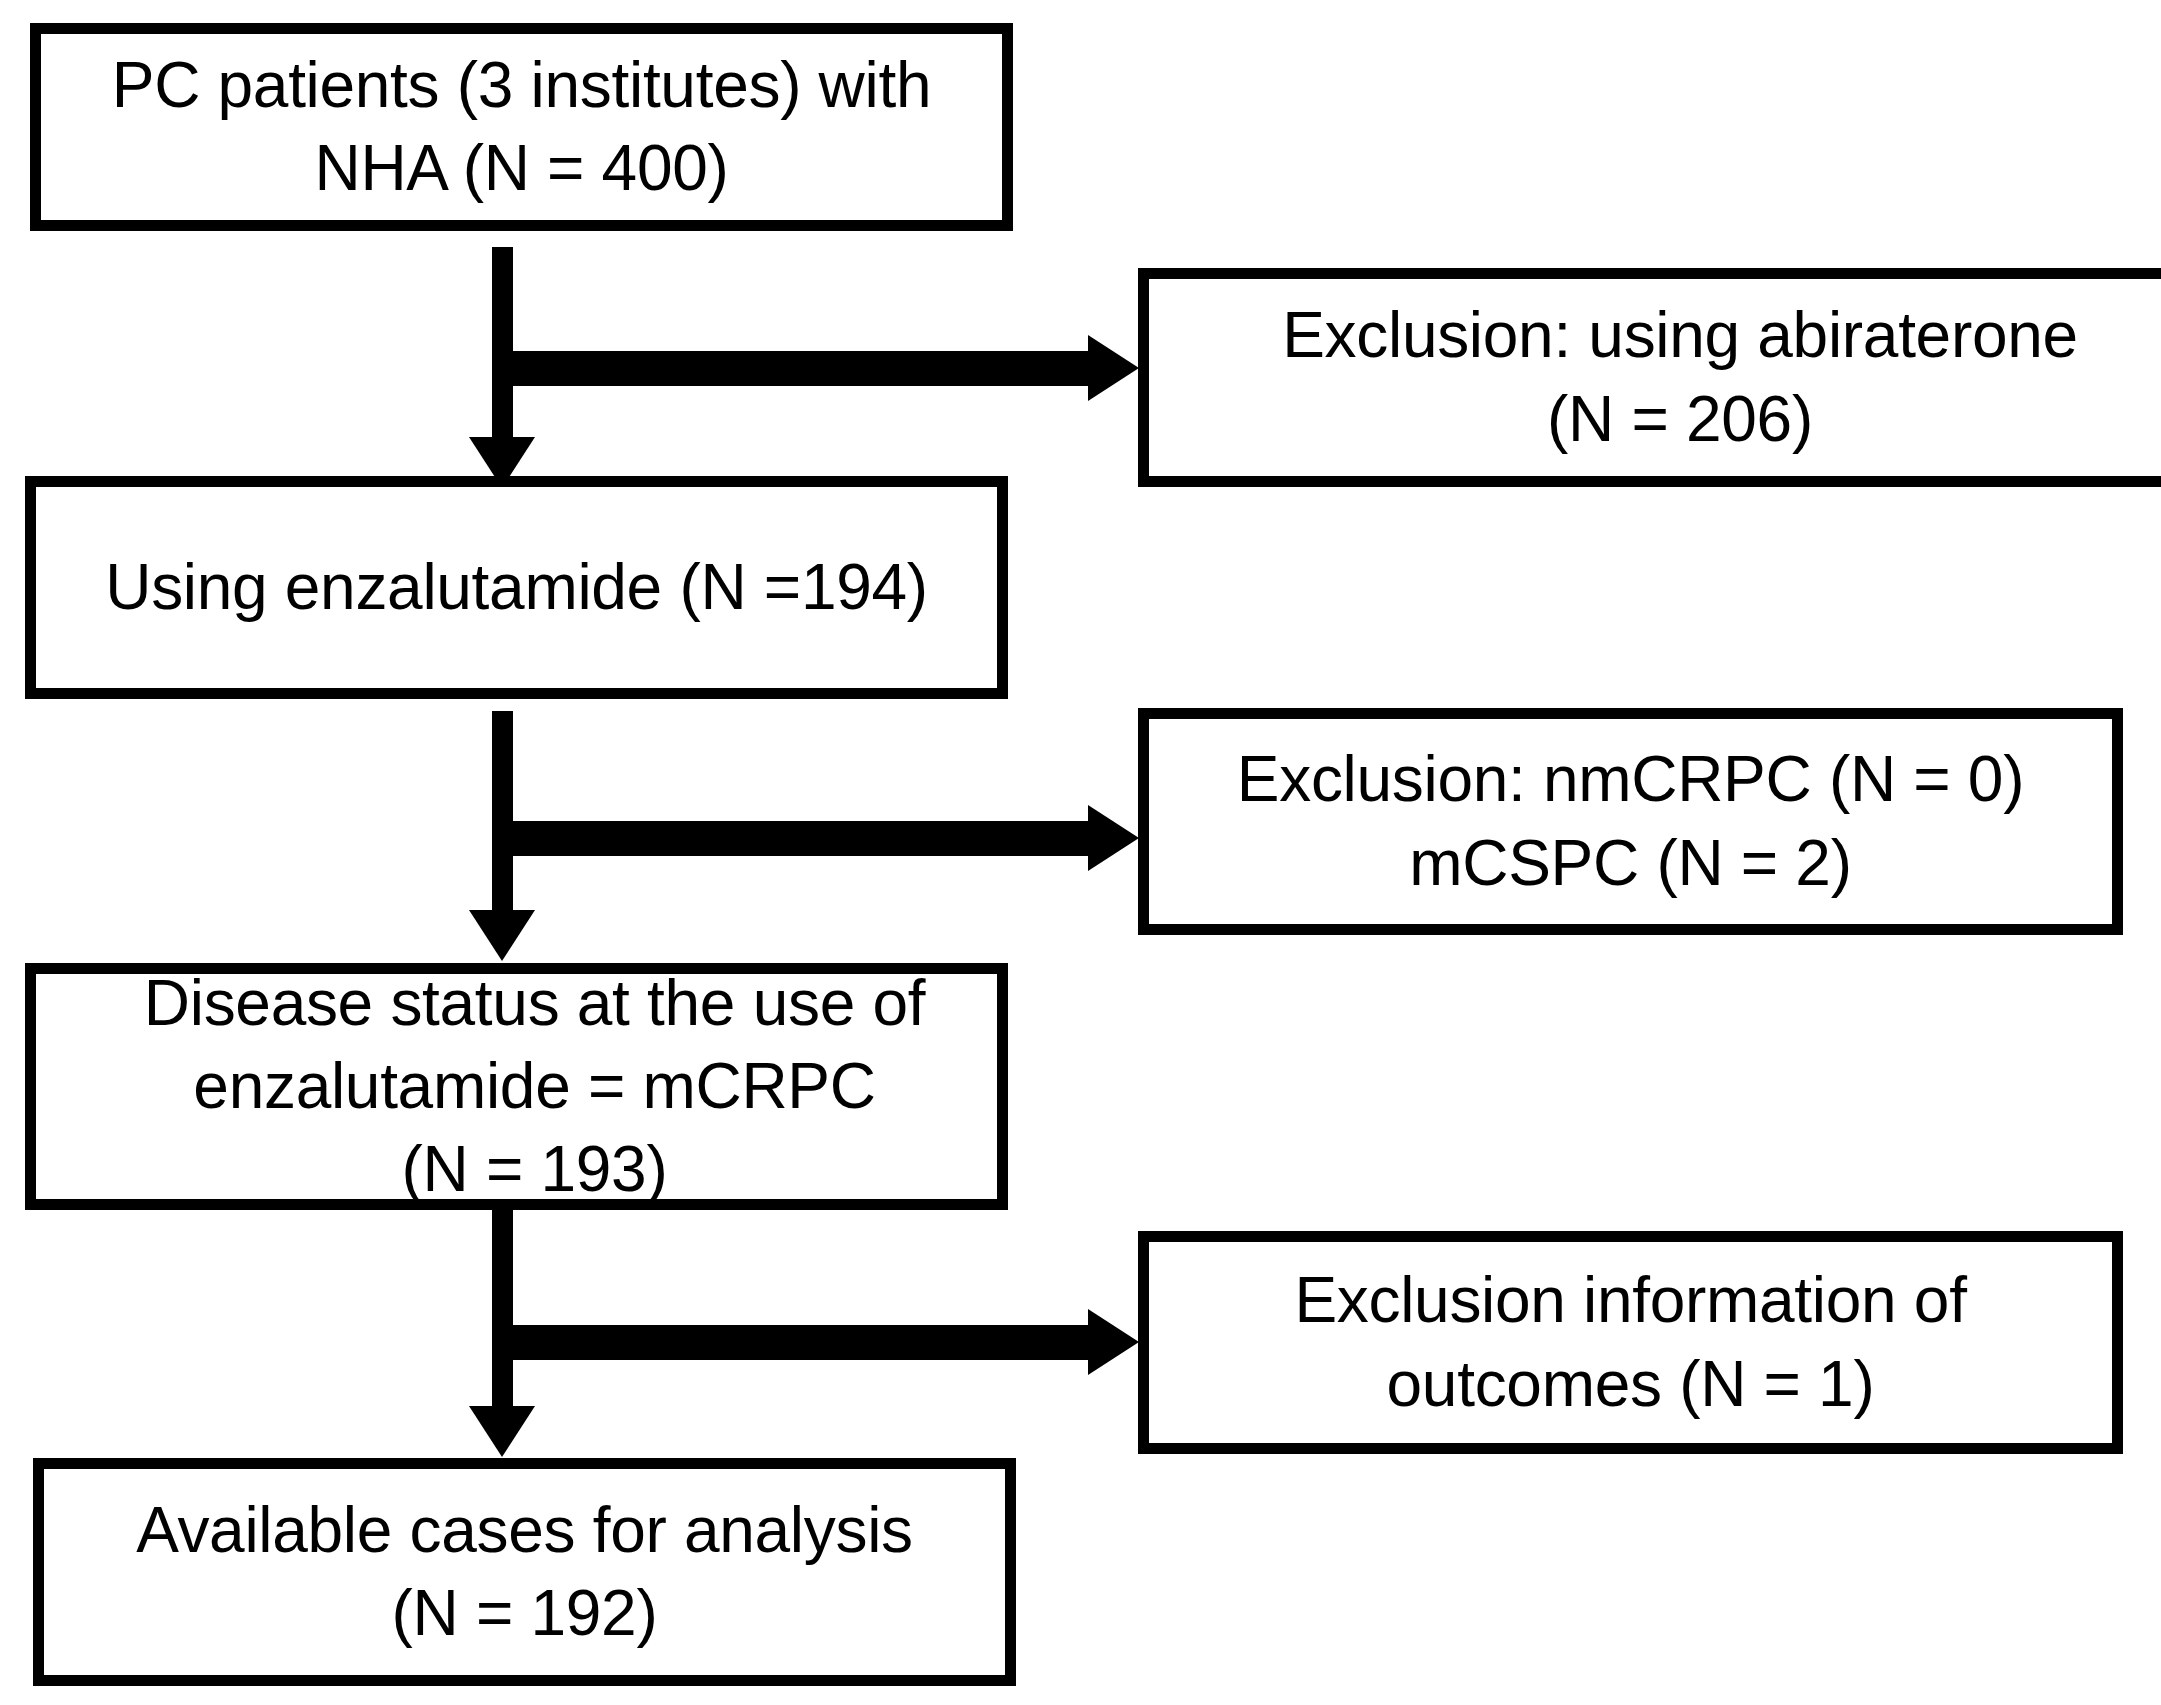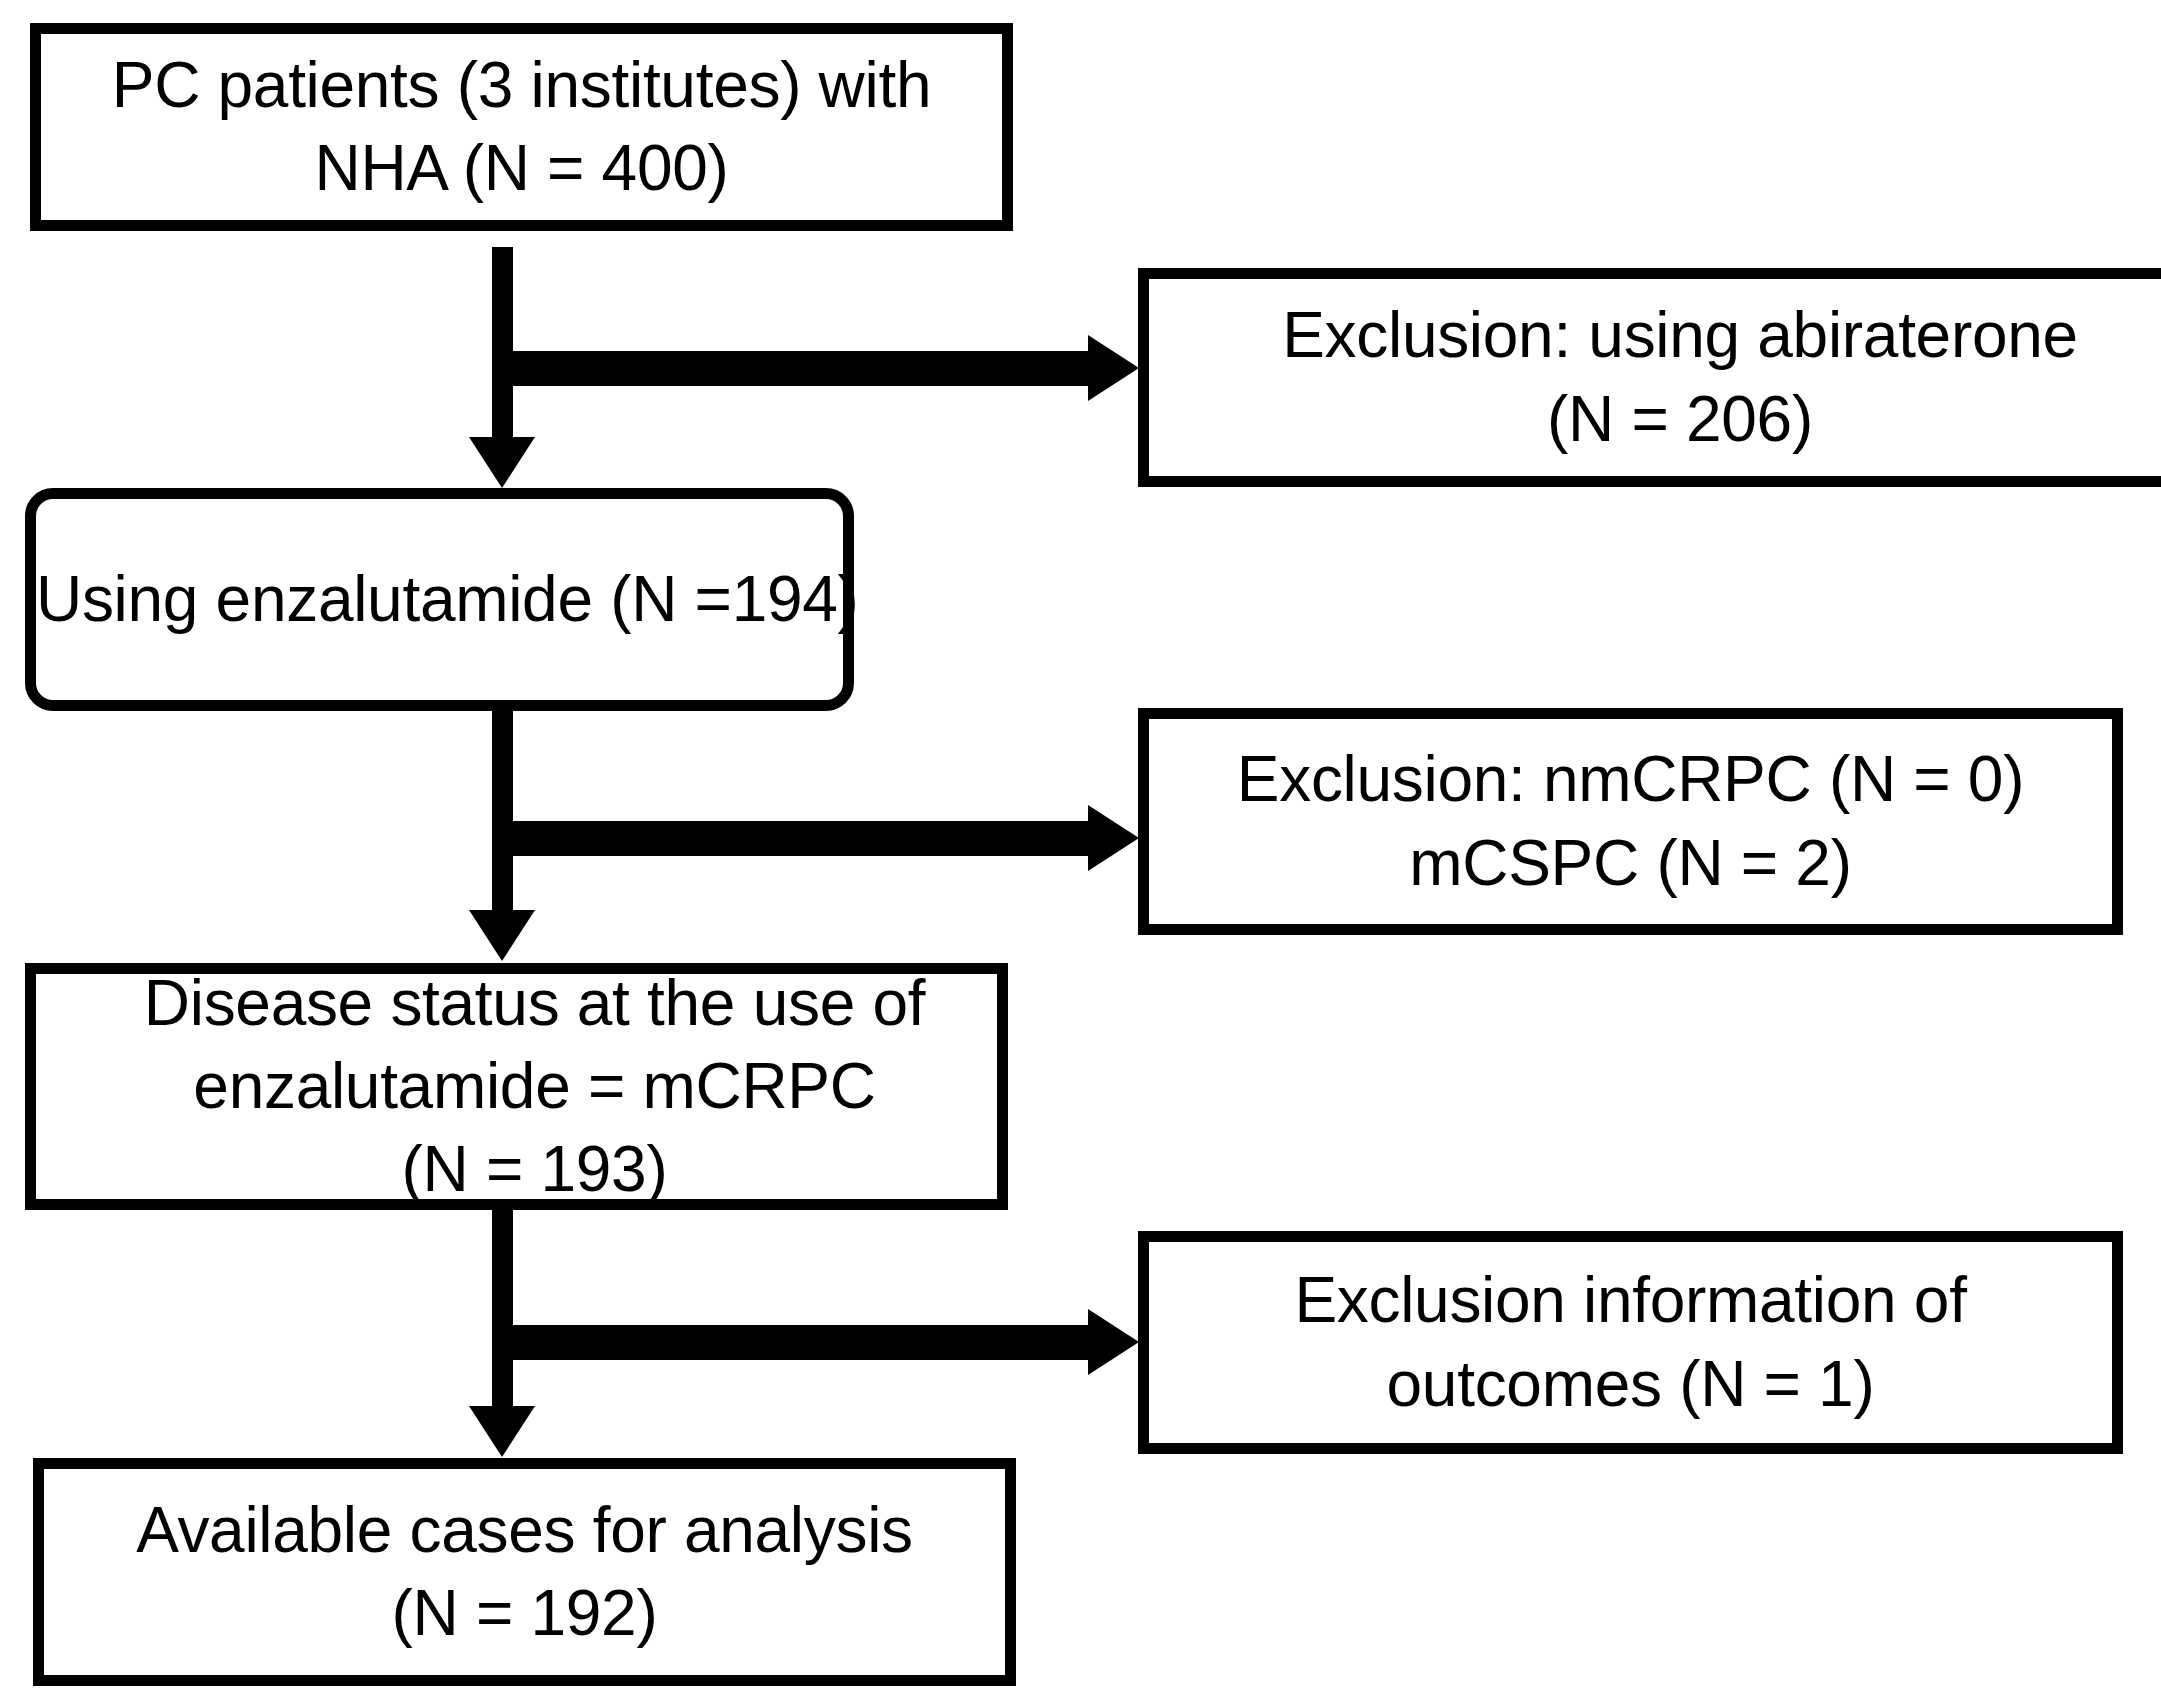--- a/index.html
+++ b/index.html
@@ -84,21 +84,21 @@
   <div class="vstem" style="left:492px; top:1210px; width:21px; height:200px;"></div>
   <div class="arrow-down" style="left:469px; top:1406px;"></div>
   <div class="hbranch" style="left:492px; top:1325px; width:598px; height:35px;"></div>
   <div class="arrow-right" style="left:1088px; top:1309px;"></div>
 
   <div class="node" style="left:30px; top:23px; width:983px; height:208px;">
     <span class="line">PC patients (3 institutes) with</span>
     <span class="line">NHA (N = 400)</span>
   </div>
 
-  <div class="node" style="left:25px; top:488px; width:829px; height:223px;border-radius:28px;">
+  <div class="node" style="left:25px; top:476px; width:983px; height:223px;">
     <span class="line">Using enzalutamide (N =194)</span>
   </div>
 
   <div class="node" style="left:25px; top:963px; width:983px; height:247px;padding-left:36px;">
     <span class="line">Disease status at the use of</span>
     <span class="line">enzalutamide = mCRPC</span>
     <span class="line">(N = 193)</span>
   </div>
 
   <div class="node" style="left:25px; top:1458px; width:983px; height:228px;margin-left:8px;">

